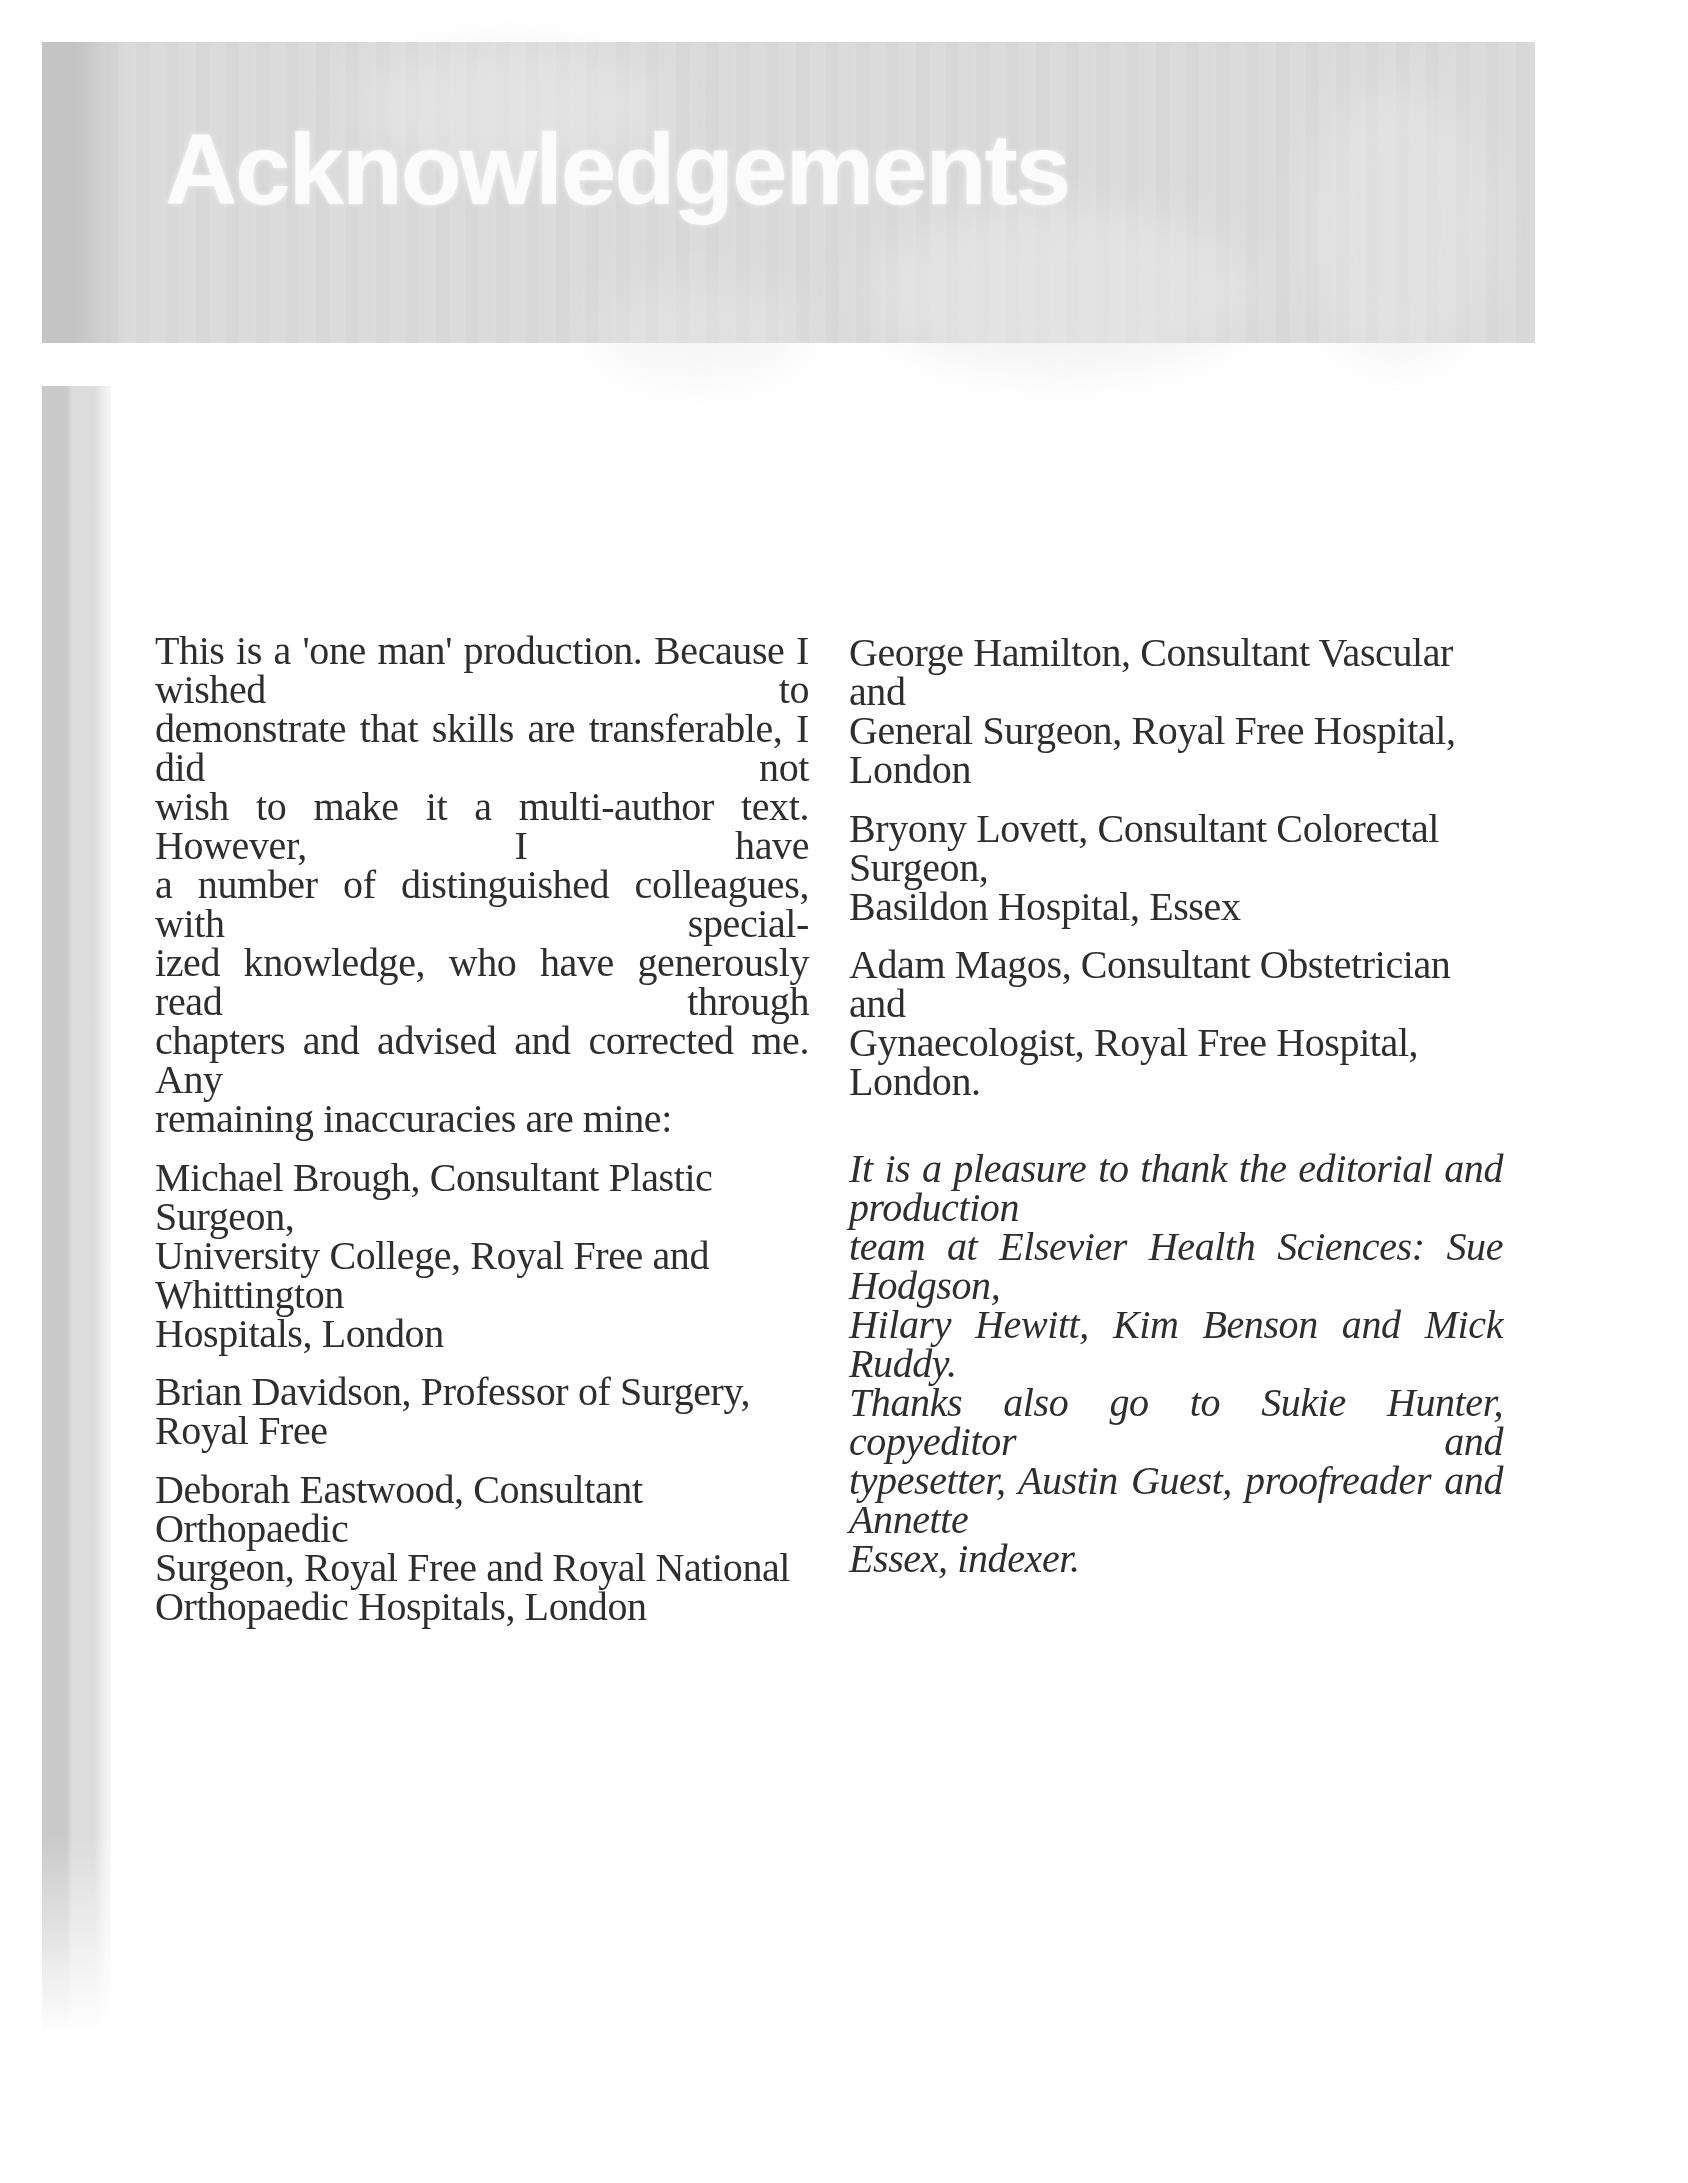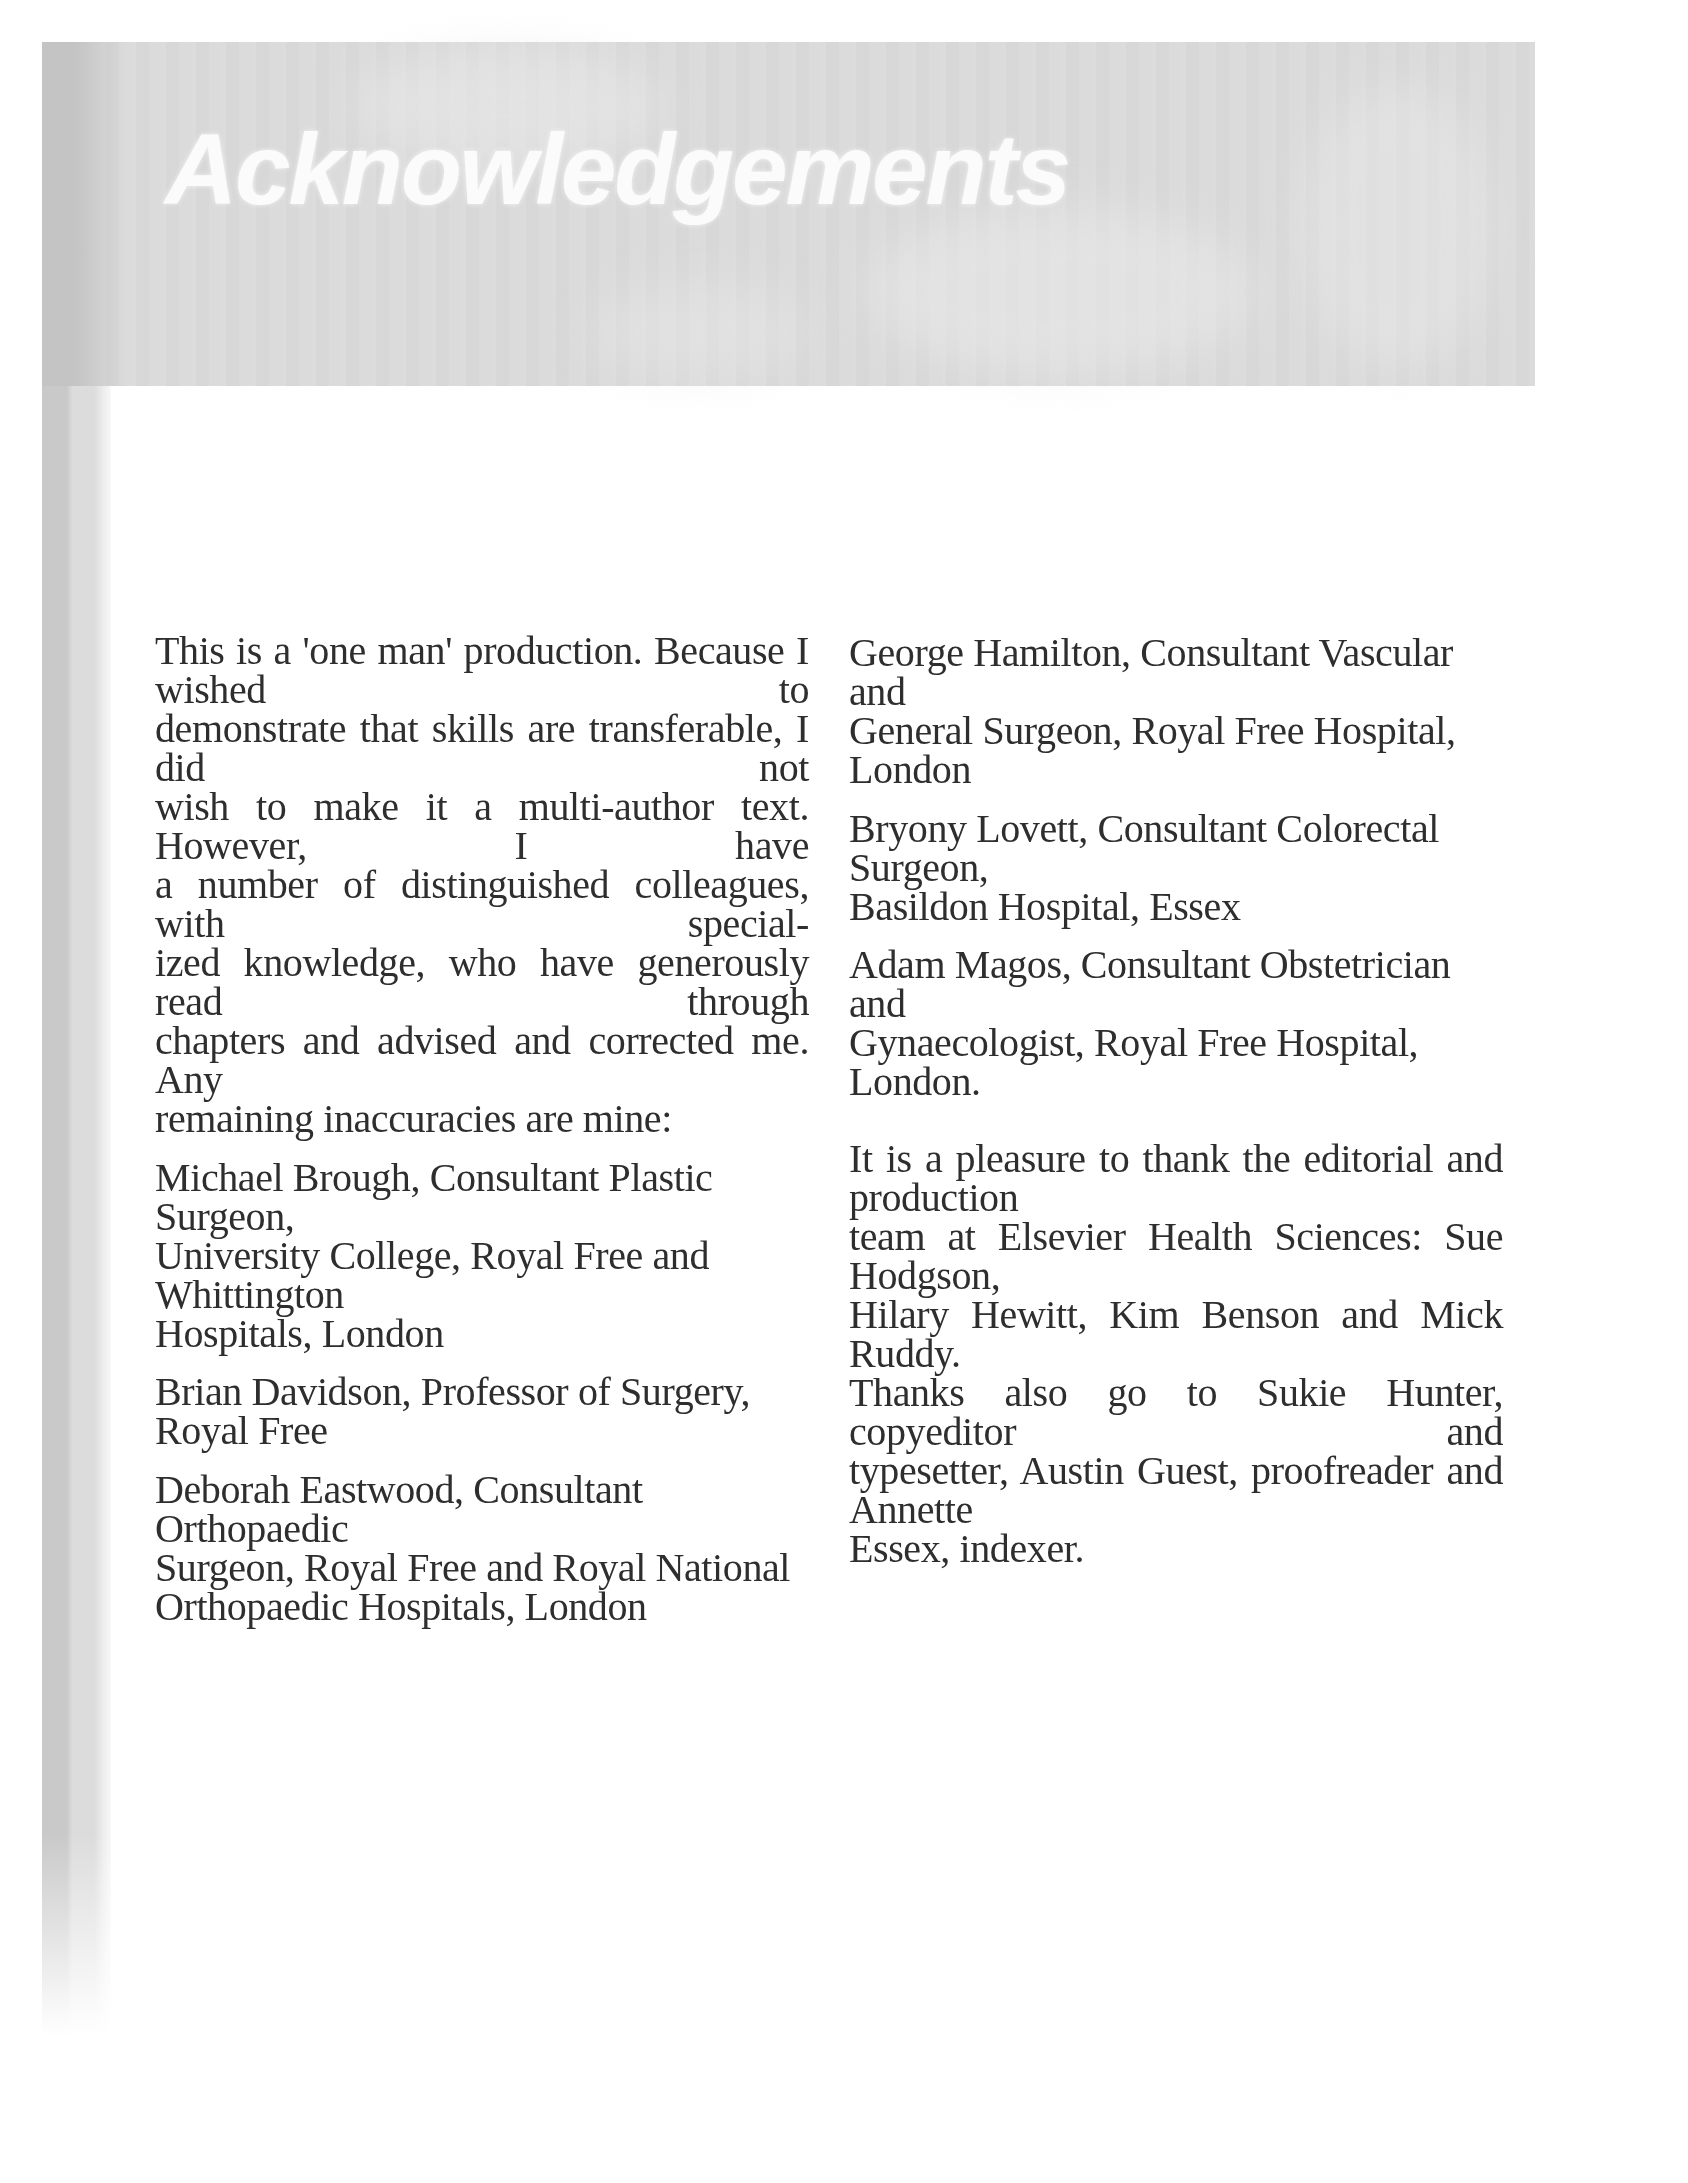--- a/index.html
+++ b/index.html
@@ -15,23 +15,22 @@
     overflow: hidden;
     font-family: "Liberation Serif", serif;
   }
 
   
   .banner {
     position: absolute;
     left: 42px;
     top: 42px;
     width: 1493px;
-    height: 344px;
+    height: 301px;
     background: var(--banner, #dadada);
-    font-style: italic;
   }
   .banner::before {
     
     content: "";
     position: absolute;
     inset: 0;
     background: repeating-linear-gradient(
       90deg,
       rgba(255, 255, 255, 0.05) 0 3.6px,
       rgba(0, 0, 0, 0.012) 3.6px 16.6px,
@@ -104,21 +103,21 @@
     width: 654px;
     font-size: 40px;
     line-height: 39px;
     letter-spacing: -0.4px;
     color: var(--body-text, #2e2e2e);
   }
   .col-left  { left: 155px;  top: 631px; }
   .col-right { left: 849px; top: 633px; }
 
   .para { margin: 0 0 19.5px 0; }
-  .para.extra-gap { margin-top: 38px; }
+  .para.extra-gap { margin-top: 48px; font-style: italic; }
   .line { white-space: normal; }
   .justified .line { text-align: justify; text-align-last: justify; }
   .justified .line.last { text-align-last: left; }
 </style>
 </head>
 <body>
 
 <div class="page">
 
   <div class="banner">

